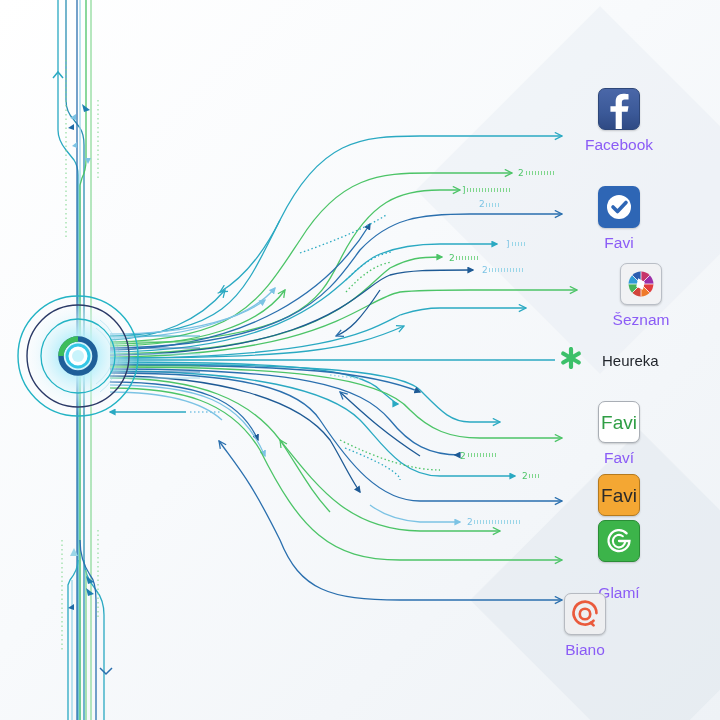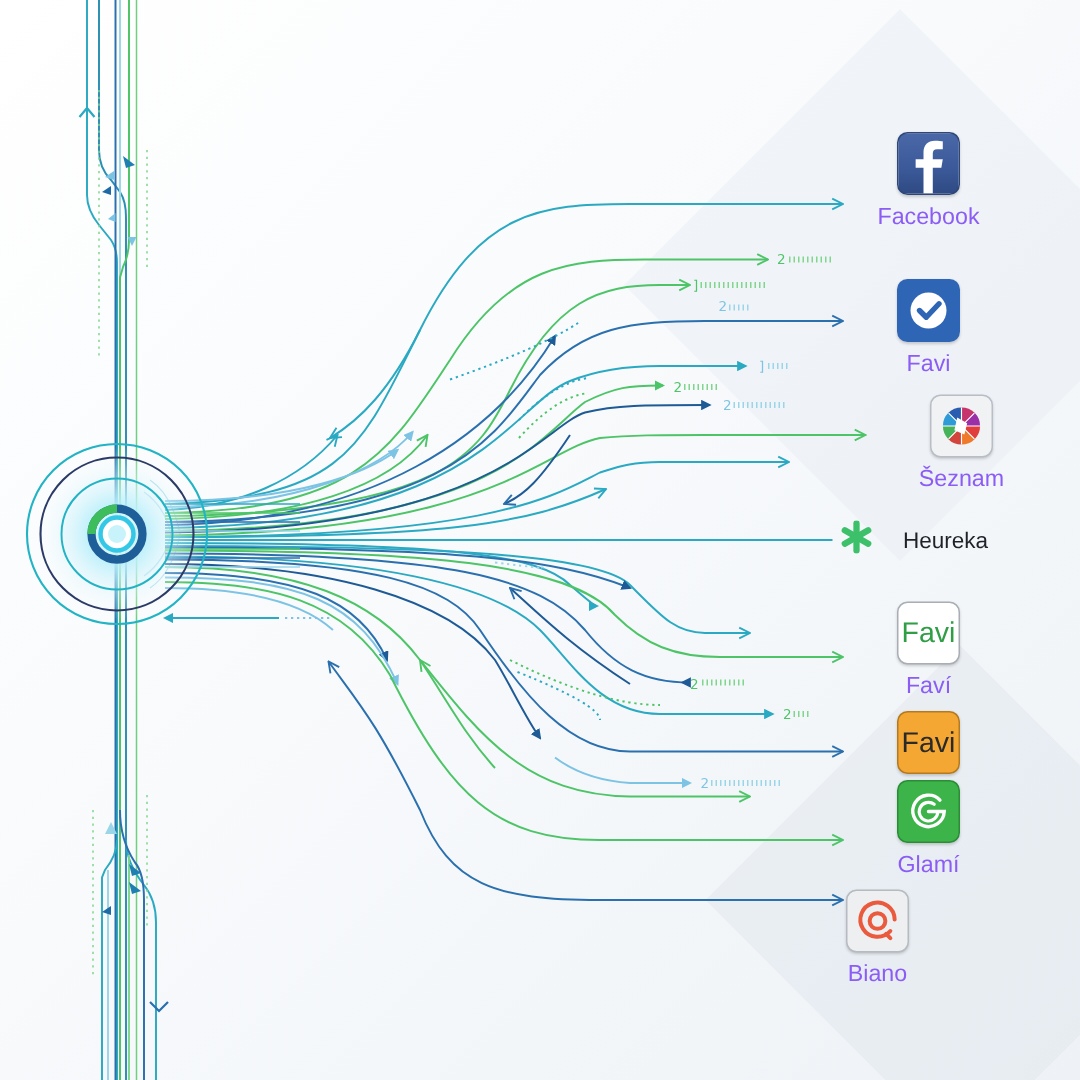--- a/index.html
+++ b/index.html
@@ -288,21 +288,21 @@
   </div>
   <div class="brand-label">Faví</div>
 </div>
 
 <div class="brand" style="left:574px;top:474px;">
   <div class="brand-icon icon-favi2">
     <span class="favi-text" style="color:#2a2a2a;">Favi</span>
   </div>
 </div>
 
-<div class="brand" style="left:574px;top:520px;">
+<div class="brand" style="left:574px;top:520px;gap:16px;">
   <div class="brand-icon icon-glami">
     <svg width="42" height="42" viewBox="0 0 42 42">
       <path d="M29,13 A11,11 0 1 0 32,21 L21,21" fill="none" stroke="#ffffff" stroke-width="2.4" stroke-linecap="round"></path>
       <path d="M25,16 A6.5,6.5 0 1 0 27.5,21" fill="none" stroke="#ffffff" stroke-width="2.2" stroke-linecap="round"></path>
     </svg>
   </div>
   <div class="brand-label">Glamí</div>
 </div>
 
 <div class="brand" style="left:540px;top:593px;">

